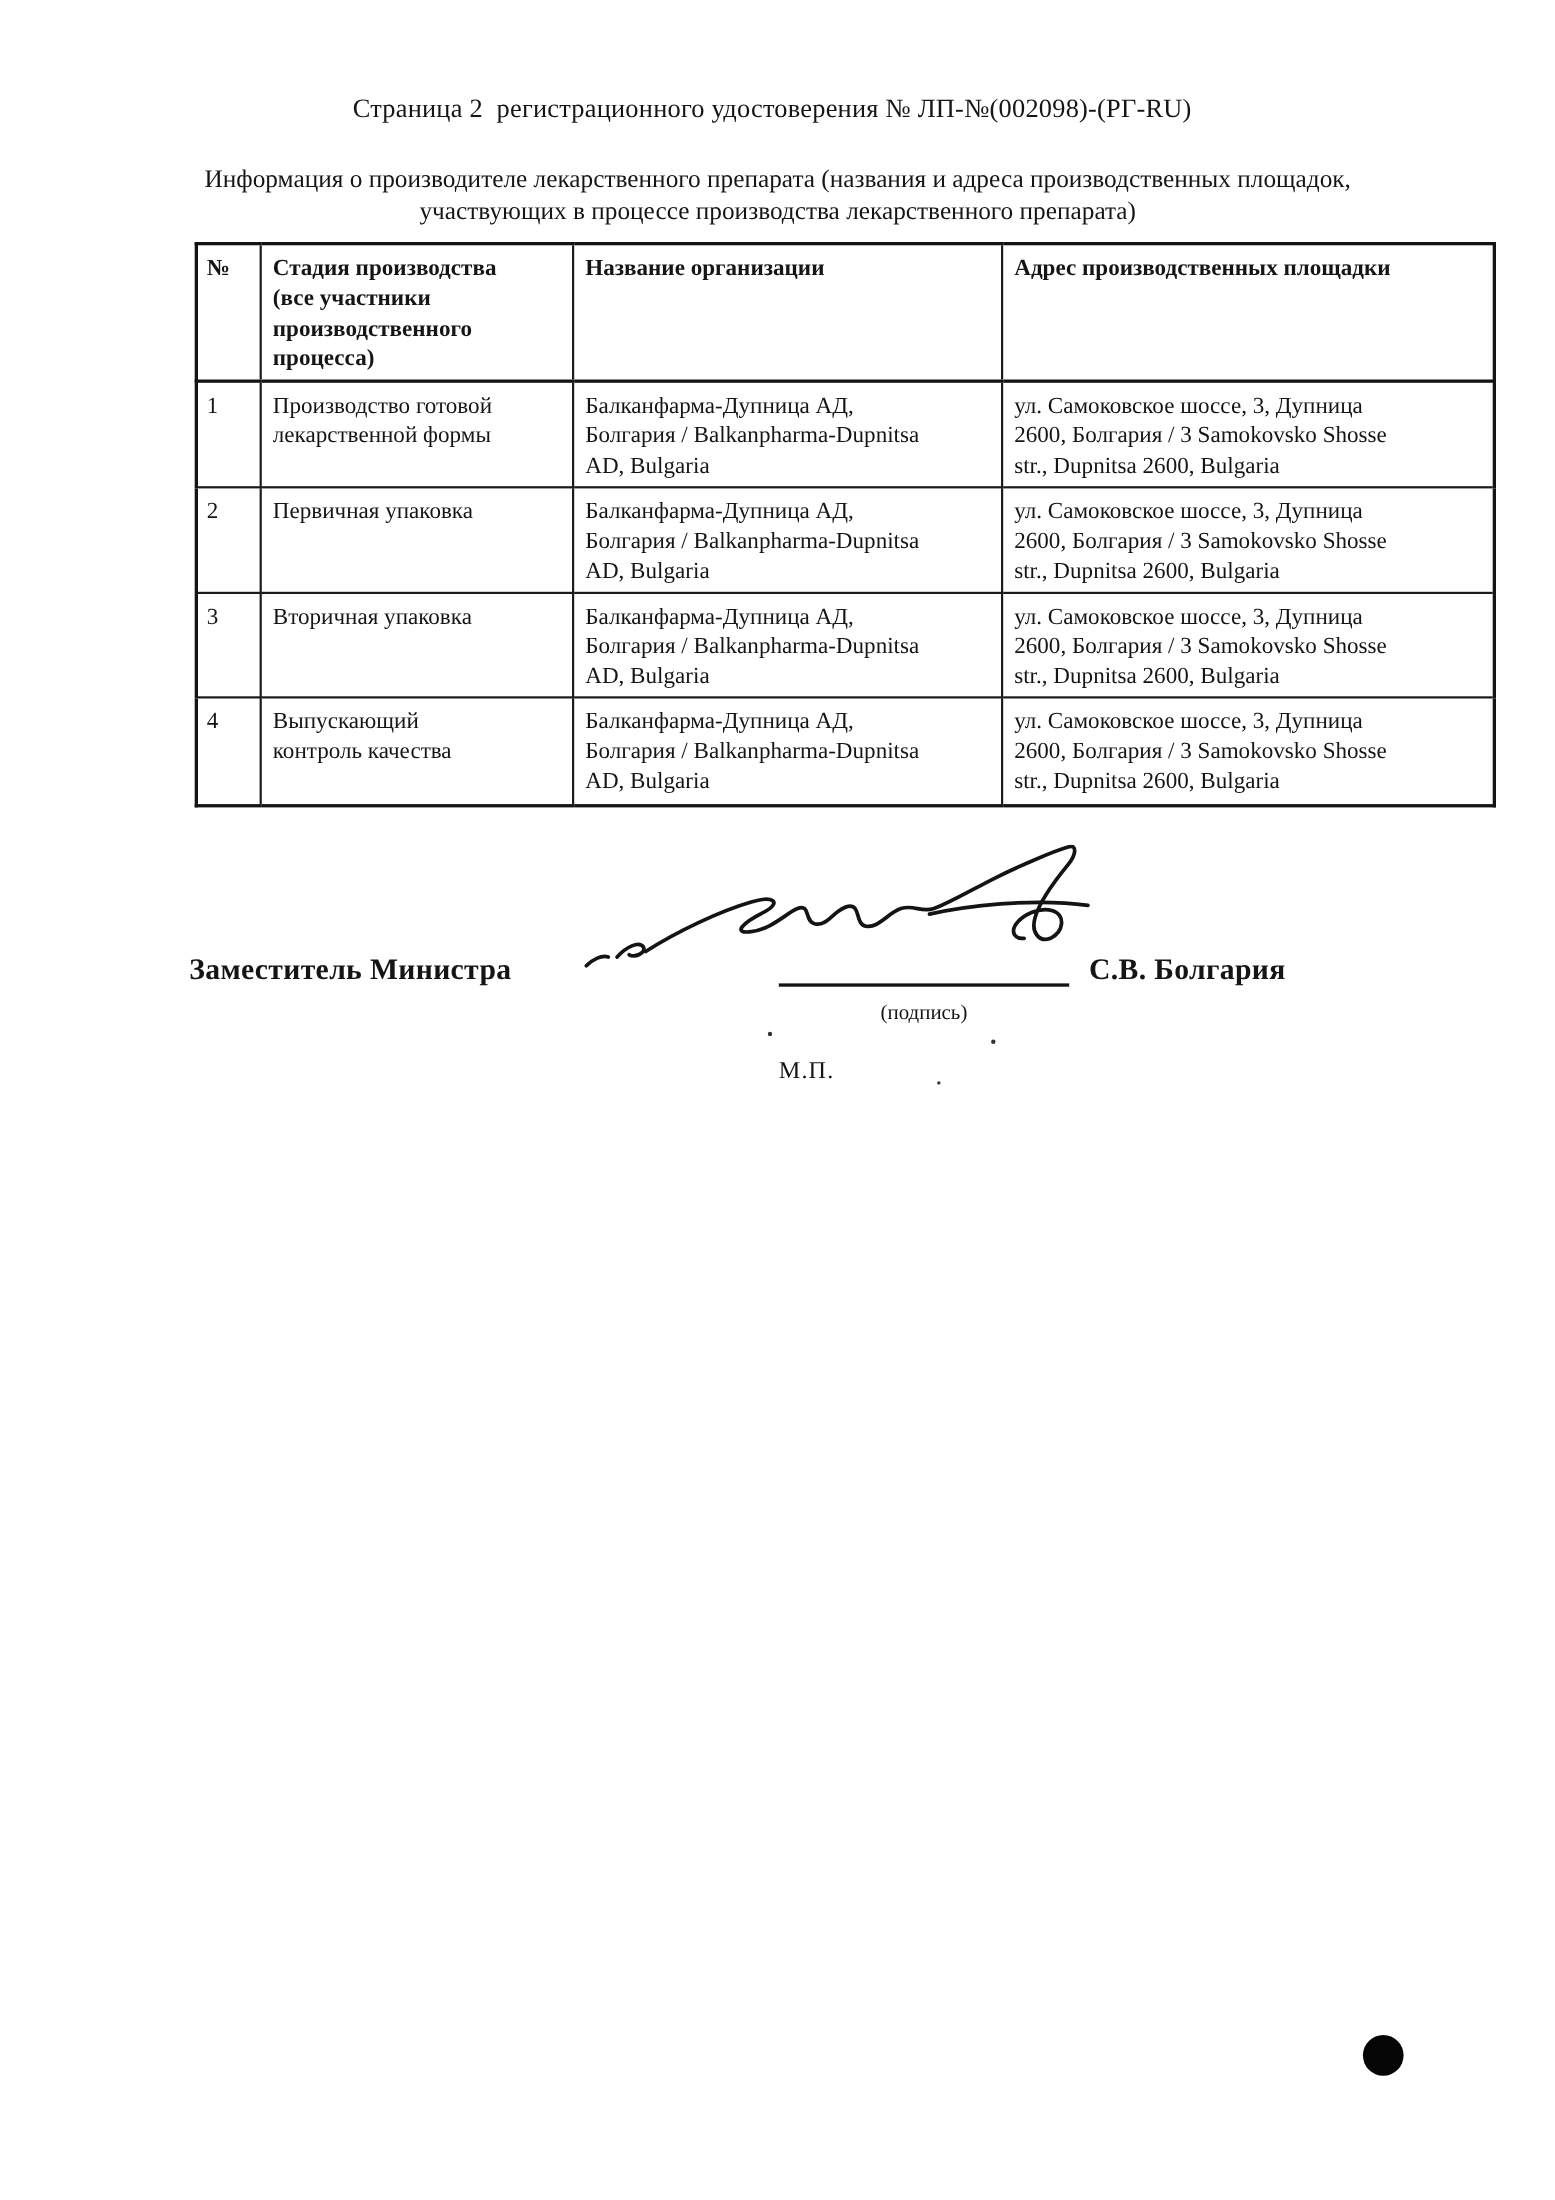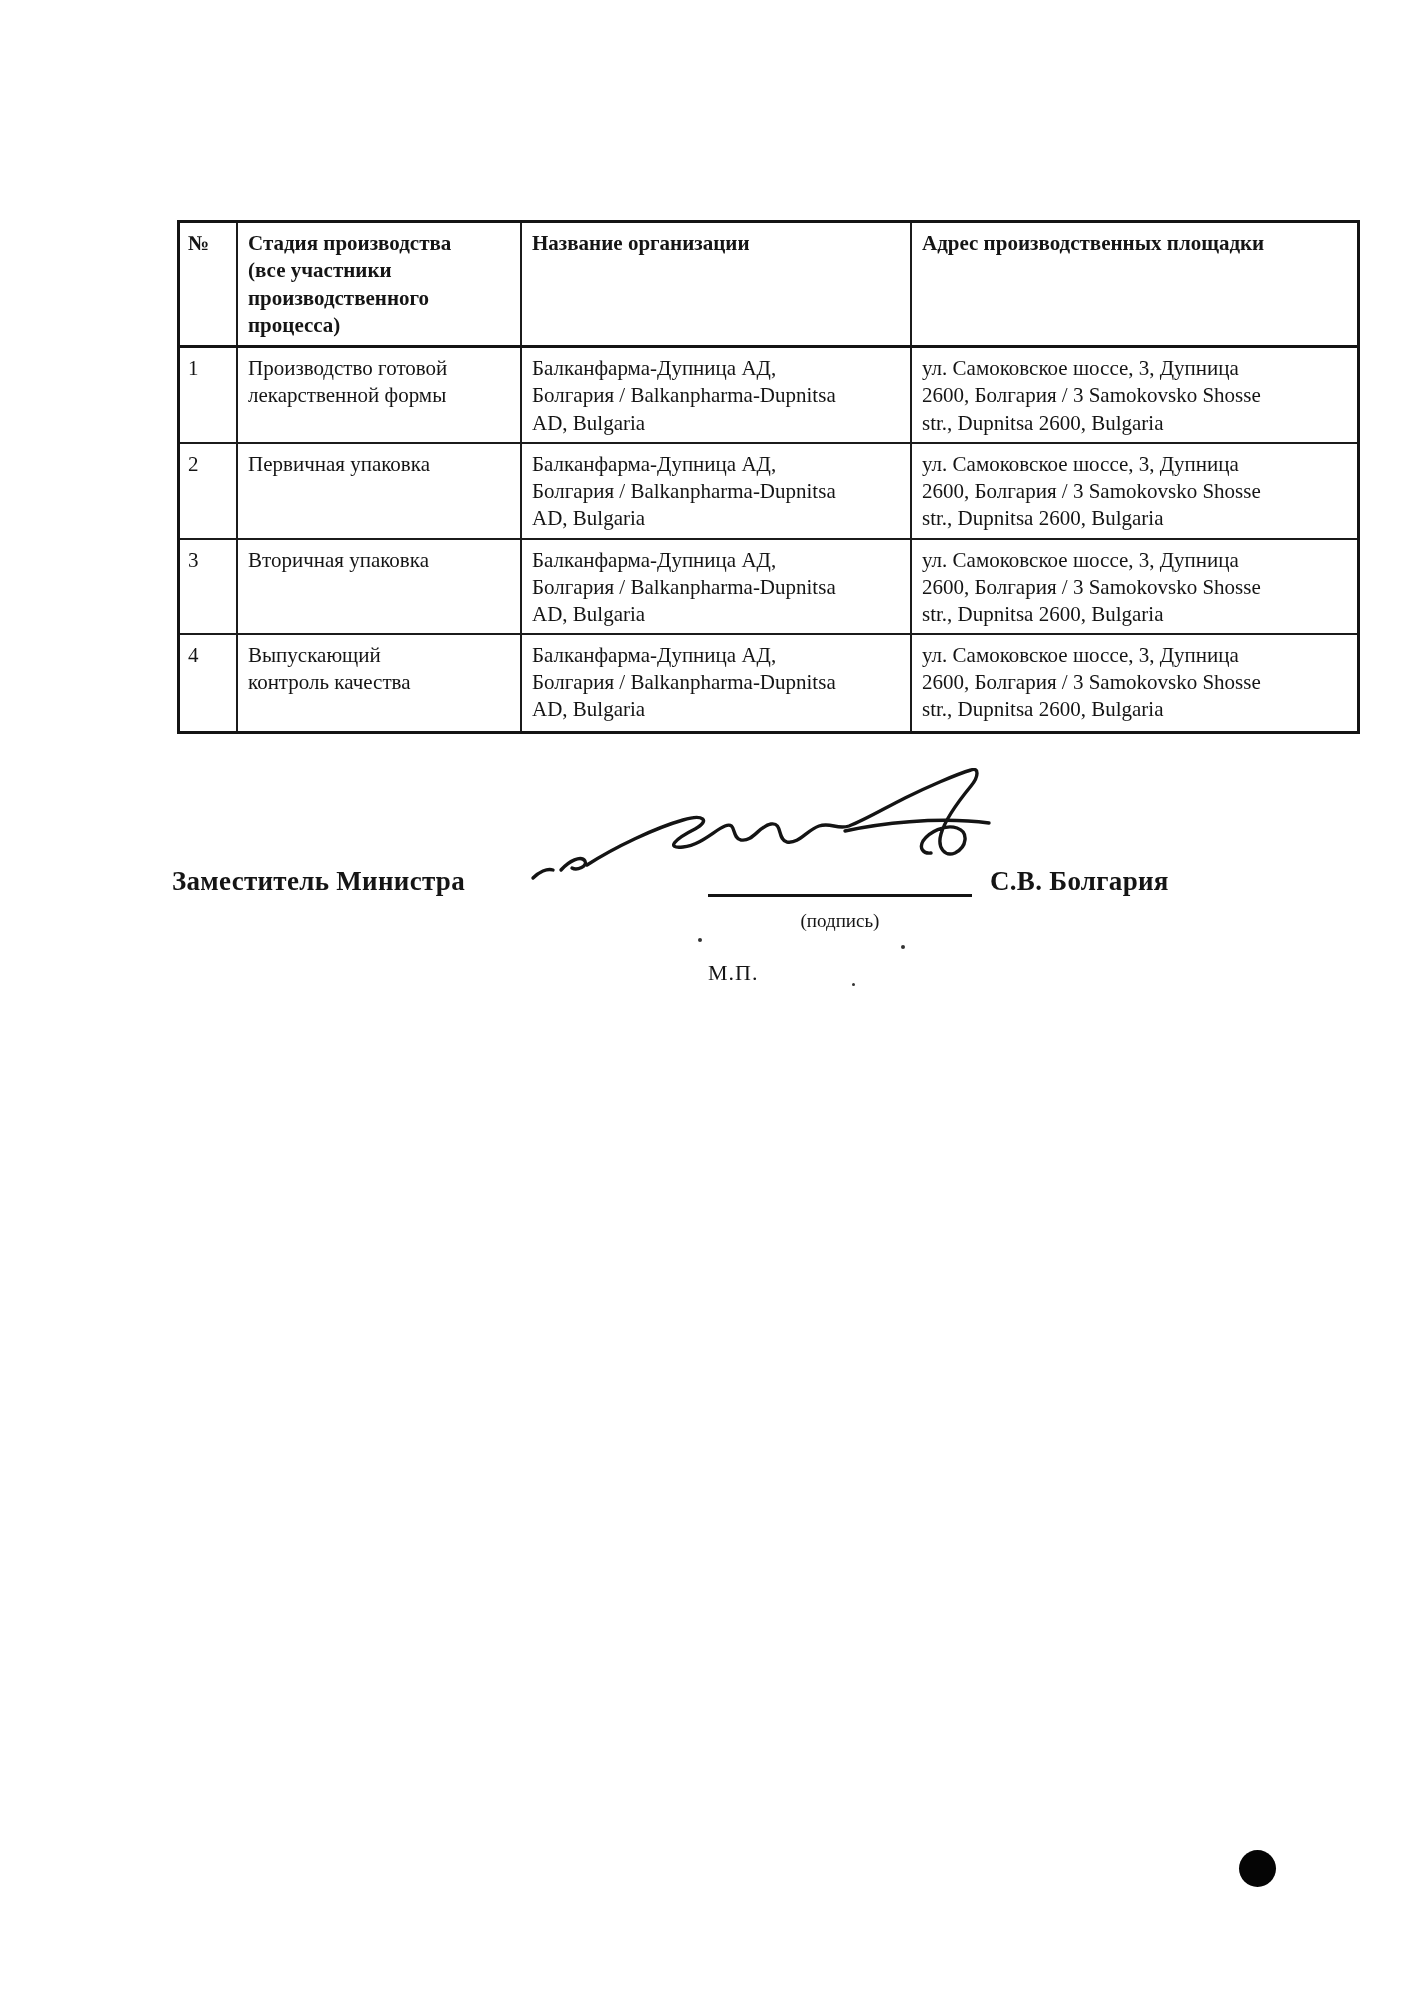--- a/index.html
+++ b/index.html
@@ -81,21 +81,24 @@
   .speck { position:absolute; background:#333; border-radius:50%; }
   .speck.s1 { top:938px; left:698px; width:4px; height:4px; }
   .speck.s2 { top:945px; left:901px; width:4px; height:4px; }
   .speck.s3 { top:983px; left:852px; width:3px; height:3px; }
 </style>
 </head>
 <body>
 
 <div class="page">
 
+  <div class="doc-title">Страница 2  регистрационного удостоверения № ЛП-№(002098)-(РГ-RU)</div>
 
+  <div class="doc-subtitle">Информация о производителе лекарственного препарата (названия и адреса производственных площадок,
+участвующих в процессе производства лекарственного препарата)</div>
 
   <table class="mfg">
     <thead>
       <tr class="h-row">
         <th class="col-num outer-top">№</th>
         <th class="col-stage outer-top">Стадия производства
 (все участники
 производственного
 процесса)</th>
         <th class="col-org outer-top">Название организации</th>

